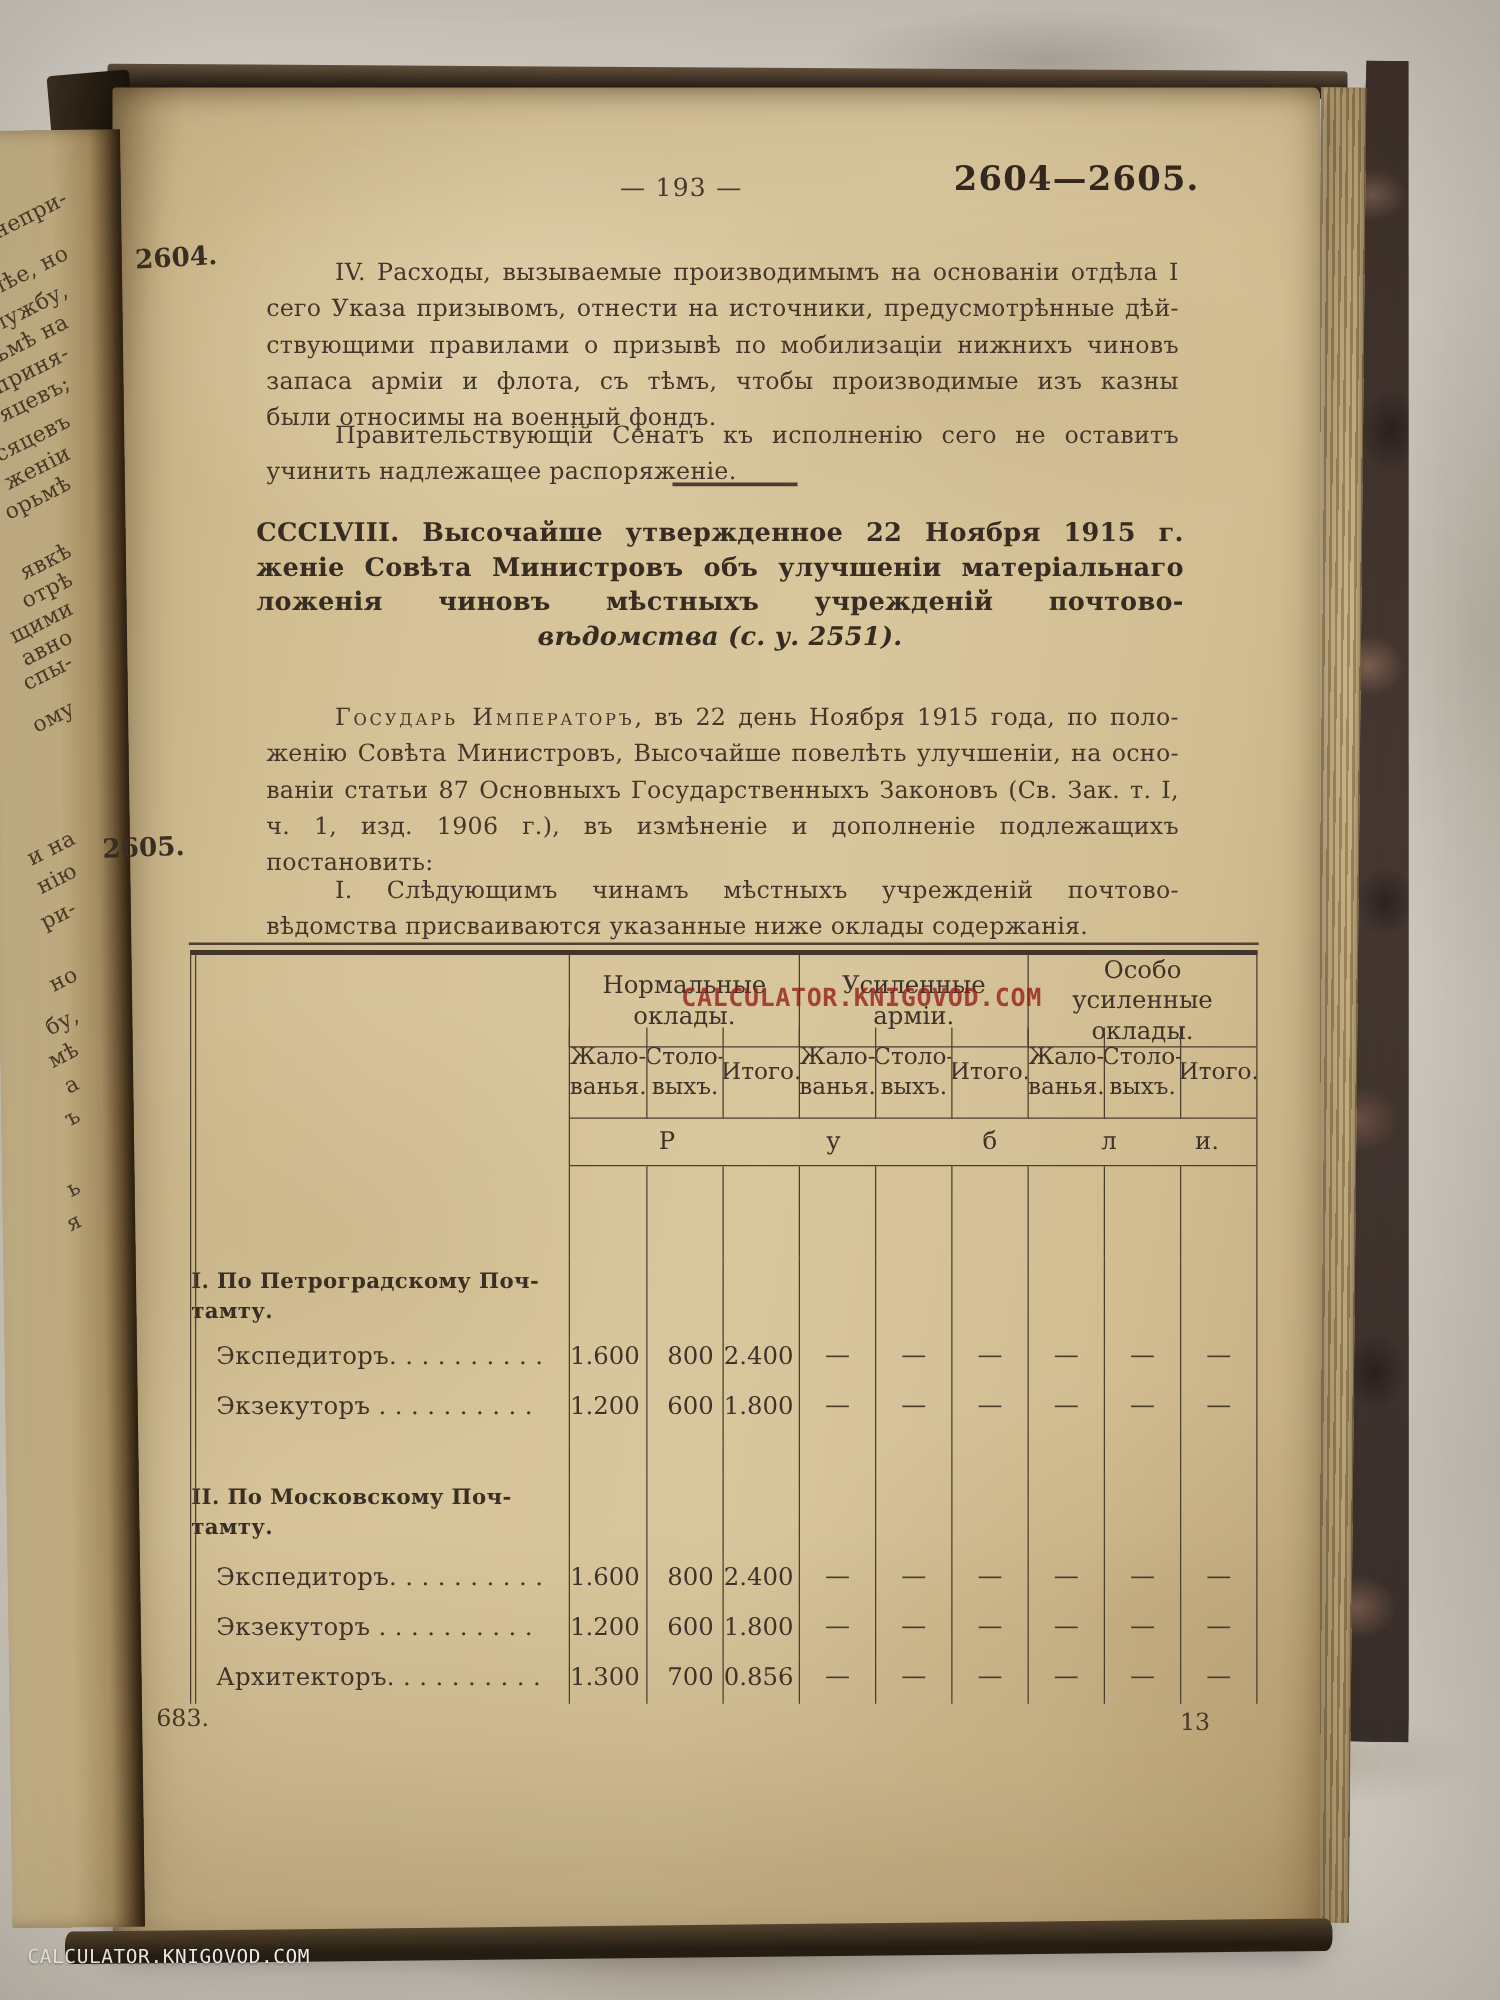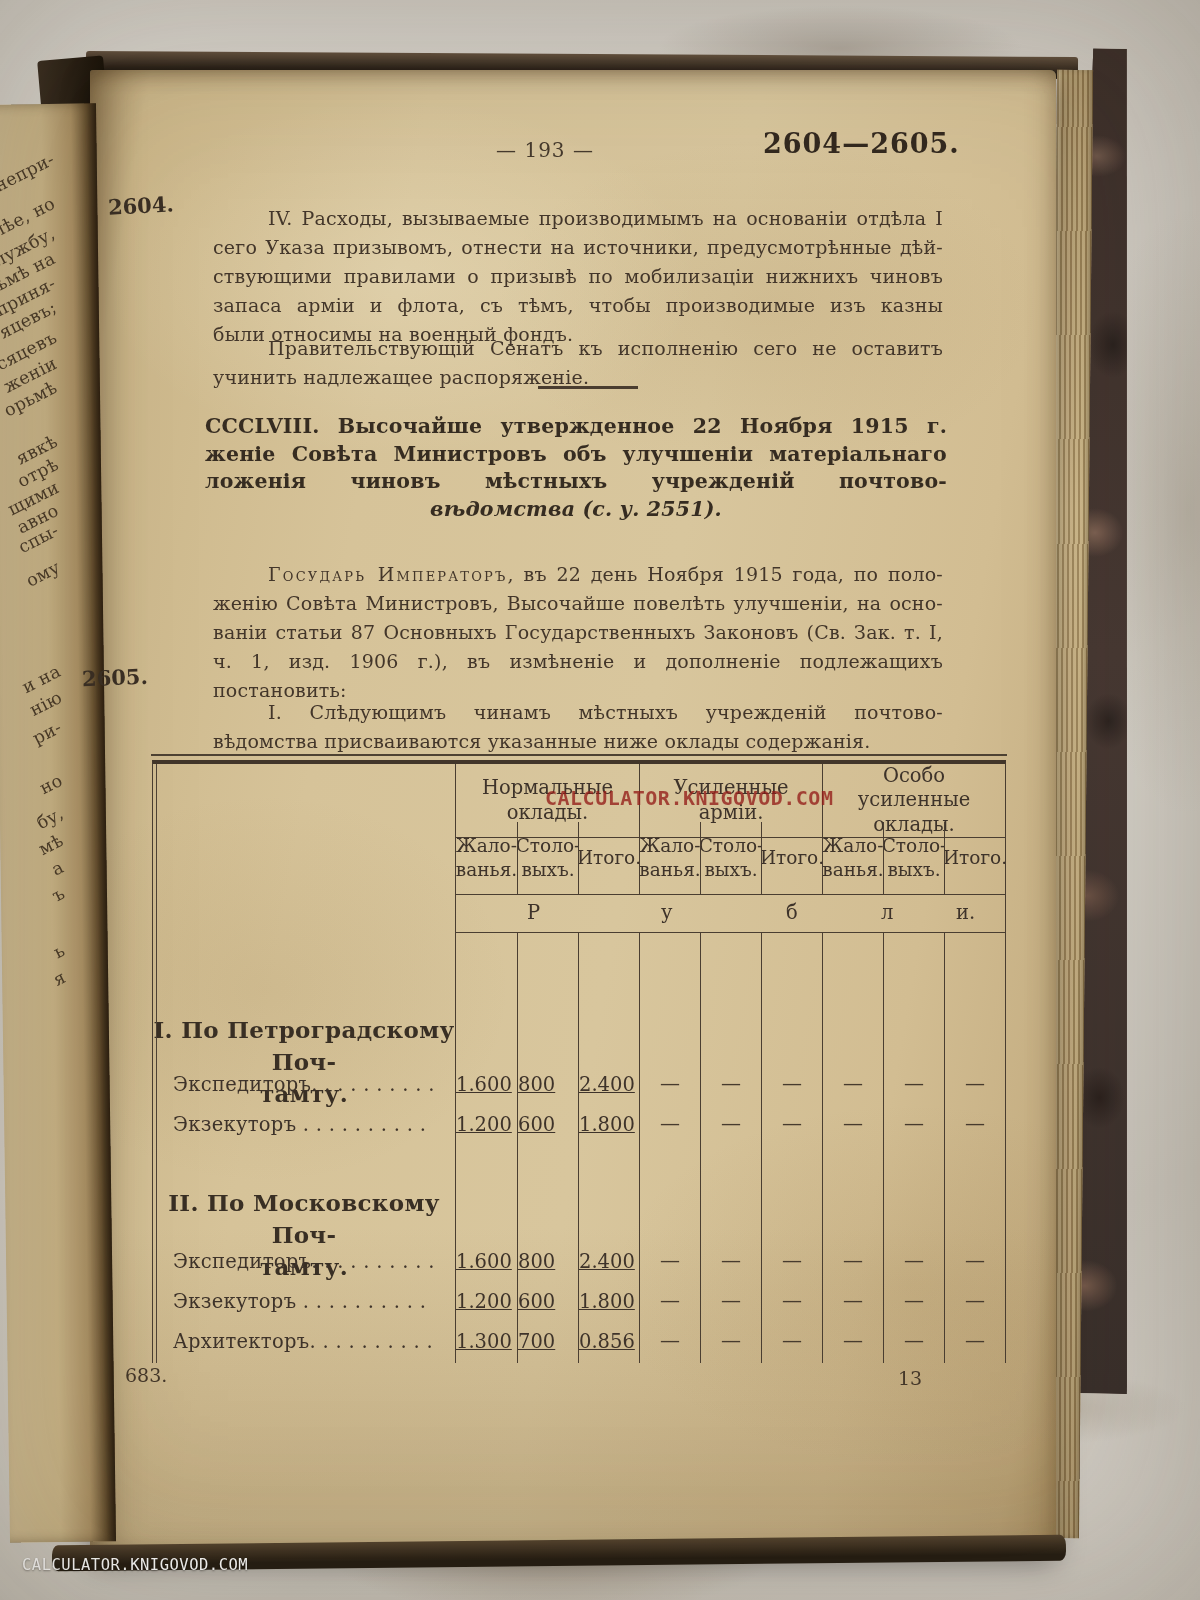--- a/index.html
+++ b/index.html
@@ -93,25 +93,25 @@
   .br { border-right:1px solid #4a3e31; }
   .bl { border-left:1px solid #4a3e31; }
   .bb { border-bottom:1px solid #4a3e31; }
   .g3 { grid-column:span 3; } .g9 { grid-column:span 9; }
   .ghead { display:flex; align-items:center; justify-content:center; text-align:center;
     font-size:19.5px; line-height:1.25; padding:0 8px; }
   .sub { display:flex; flex-direction:column; align-items:center; justify-content:center;
     text-align:center; font-size:18.5px; line-height:1.3; overflow:hidden; }
   .rubwrap { font-size:19.5px; }
   .rubwrap span { position:absolute; top:6px; }
-  .sect { font-size:23px; font-weight:bold; text-align:center; line-height:1.4;
+  .sect { font-size:17px; font-weight:bold; text-align:left; line-height:1.4;
     padding-top:8px; letter-spacing:.3px; color:#39302ен5; }
   .sect div { color:#392f24; }
   .lbl { font-size:19.5px; padding:5px 4px 0 20px; white-space:nowrap; overflow:hidden; letter-spacing:.3px; }
-  .num { font-size:19.5px; text-align:left; padding:5px 7px 0 0;text-decoration:underline; }
+  .num { font-size:19.5px; text-align:right; padding:5px 7px 0 0; }
   .dash { font-size:20px; text-align:center; padding-top:3px; color:#473b2e; }
 
   
   .wm-center { position:absolute; left:545px; top:786px; font-family:"DejaVu Sans Mono", monospace;
     font-size:20px; font-weight:bold; letter-spacing:.5px; color:rgba(148,28,24,.78); }
   .wm-bottom { position:absolute; left:22px; top:1556px; font-family:"DejaVu Sans Mono", monospace;
     font-size:15.5px; letter-spacing:.5px; color:#ffffff; text-shadow:0 1px 2px rgba(0,0,0,.4); }
 </style>
 </head>
 <body>
@@ -334,20 +334,20 @@
         <div class="c dash bl">—</div>
         <div class="c dash bl">—</div>
         <div class="c dash bl">—</div>
         <div class="c dash bl">—</div>
         <div class="c dash bl">—</div>
         <div class="c dash bl">—</div>
       </div>
     </div>
 
     <div class="abs footno" style="left:85px; top:1364px;margin-left:40px;">683.</div>
-    <div class="abs footno" style="left:898px; top:1367px;">13</div>
+    <div class="abs footno" style="left:944px; top:1367px;">13</div>
   </div>
 
   <div class="wm-center">CALCULATOR.KNIGOVOD.COM</div>
   <div class="wm-bottom">CALCULATOR.KNIGOVOD.COM</div>
 
   <div class="vignette"></div>
 </div>
 
 </body></html>

